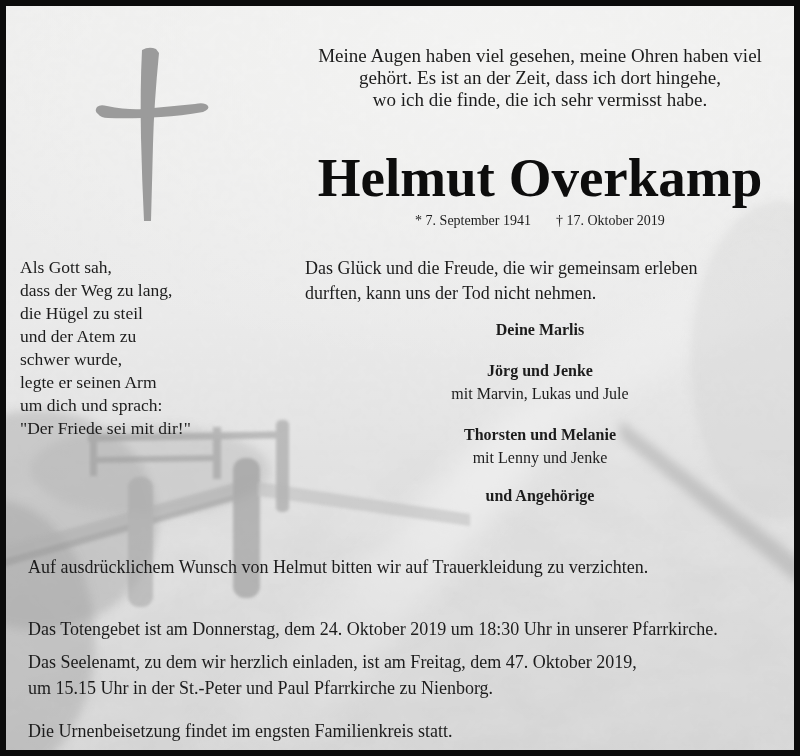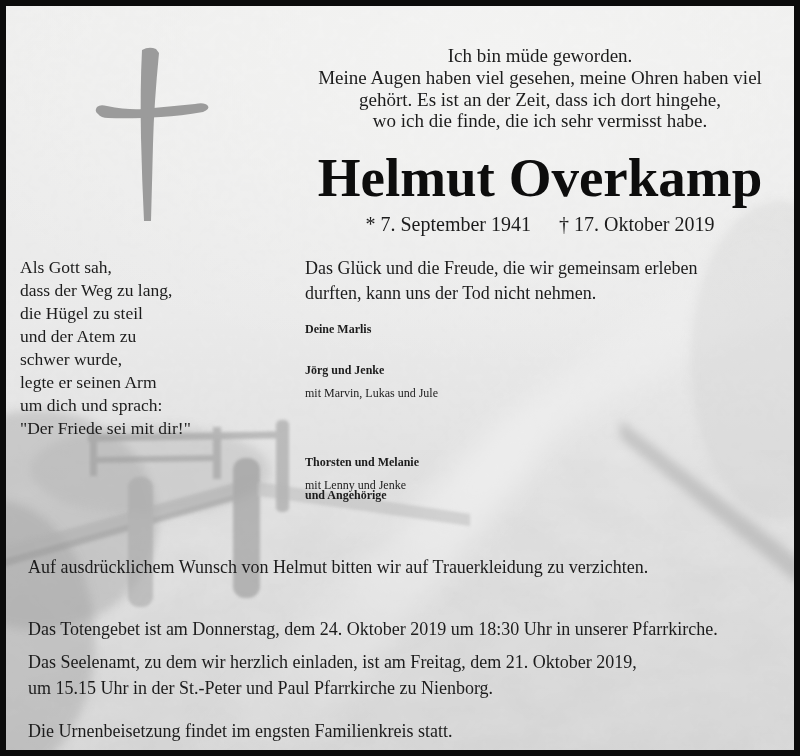--- a/index.html
+++ b/index.html
@@ -26,43 +26,43 @@
     text-align:center;font-size:19px;line-height:21.8px;
   }
   .title{
     left:160px;top:146px;width:760px;
     text-align:center;
     font-size:55px;font-weight:700;letter-spacing:0px;color:#0d0d0d;
     white-space:nowrap;
   }
   .dates{
     left:300px;top:213px;width:480px;
-    text-align:center;font-size:20px;white-space:nowrap;
+    text-align:center;font-size:14px;white-space:nowrap;
   }
   .dates .sep{display:inline-block;width:18px;}
   .sym{display:inline-block;}
 
   .poem{
     left:20px;top:256px;width:270px;
     text-align:left;font-size:17.5px;line-height:23px;
     white-space:pre-line;
   }
   .condolence{
     left:305px;top:256px;width:470px;
     font-size:18px;line-height:25px;
     white-space:pre-line;
   }
   .mourner{
-    left:305px;width:470px;
-    font-size:12px;line-height:23px;
+    left:305px;width:470px;text-align:center;
+    font-size:16px;line-height:23px;
   }
   .mourner .mname{font-weight:700;}
   .m-marlis{top:318px;}
   .m-joerg{top:359px;}
-  .m-thorsten{top:423px;margin-top:28px;}
+  .m-thorsten{top:423px;}
   .m-angeh{top:484px;}
 
   .fline{
     left:28px;width:748px;
     font-size:18px;line-height:26px;
     white-space:pre-line;
   }
   .f-dateline{top:548px;}
   .f-p0{top:554px;}
   .f-p1{top:616px;}
@@ -163,21 +163,20 @@
   </svg>
 
   <div class="cross-wrap">
     <svg width="118" height="178" viewBox="0 0 118 178" aria-hidden="true">
       <path d="M49 4 Q56 0 63 3 L66 7 Q61 58 60 98 Q59 138 58 175 L51 175 Q49 135 48 92 Q47 42 49 4 Z" fill="#9b9b9b"></path>
       <path d="M5 68 Q1 65 4 61 Q7 58 14 60 Q34 64 50 63 L102 58 Q112 56 115 60 Q117 63 110 66 Q88 70 68 71 Q38 73 15 72 Q8 72 5 68 Z" fill="#9b9b9b"></path>
     </svg>
   </div>
 
   <div class="txt opening">
-    <div>Ich bin müde geworden.</div>
     <div>Meine Augen haben viel gesehen, meine Ohren haben viel</div>
     <div>gehört. Es ist an der Zeit, dass ich dort hingehe,</div>
     <div>wo ich die finde, die ich sehr vermisst habe.</div>
   </div>
 
   <div class="txt title">Helmut Overkamp</div>
 
   <div class="txt dates">
     <span class="sym">*</span>
     <span>7. September 1941</span>
@@ -208,18 +207,18 @@
   <div class="txt mourner m-thorsten">
     <div class="mname">Thorsten und Melanie</div>
     <div>mit Lenny und Jenke</div>
   </div>
   <div class="txt mourner m-angeh">
     <div class="mname">und Angehörige</div>
   </div>
 
   <div class="txt fline f-p0">Auf ausdrücklichem Wunsch von Helmut bitten wir auf Trauerkleidung zu verzichten.</div>
   <div class="txt fline f-p1">Das Totengebet ist am Donnerstag, dem 24. Oktober 2019 um 18:30 Uhr in unserer Pfarrkirche.</div>
-  <div class="txt fline f-p2">Das Seelenamt, zu dem wir herzlich einladen, ist am Freitag, dem 21. Oktober 2019,
+  <div class="txt fline f-p2">Das Seelenamt, zu dem wir herzlich einladen, ist am Freitag, dem 47. Oktober 2019,
 um 15.15 Uhr in der St.-Peter und Paul Pfarrkirche zu Nienborg.</div>
   <div class="txt fline f-p3">Die Urnenbeisetzung findet im engsten Familienkreis statt.</div>
 
   <div class="frame"></div>
 </div>
 
 </body></html>

